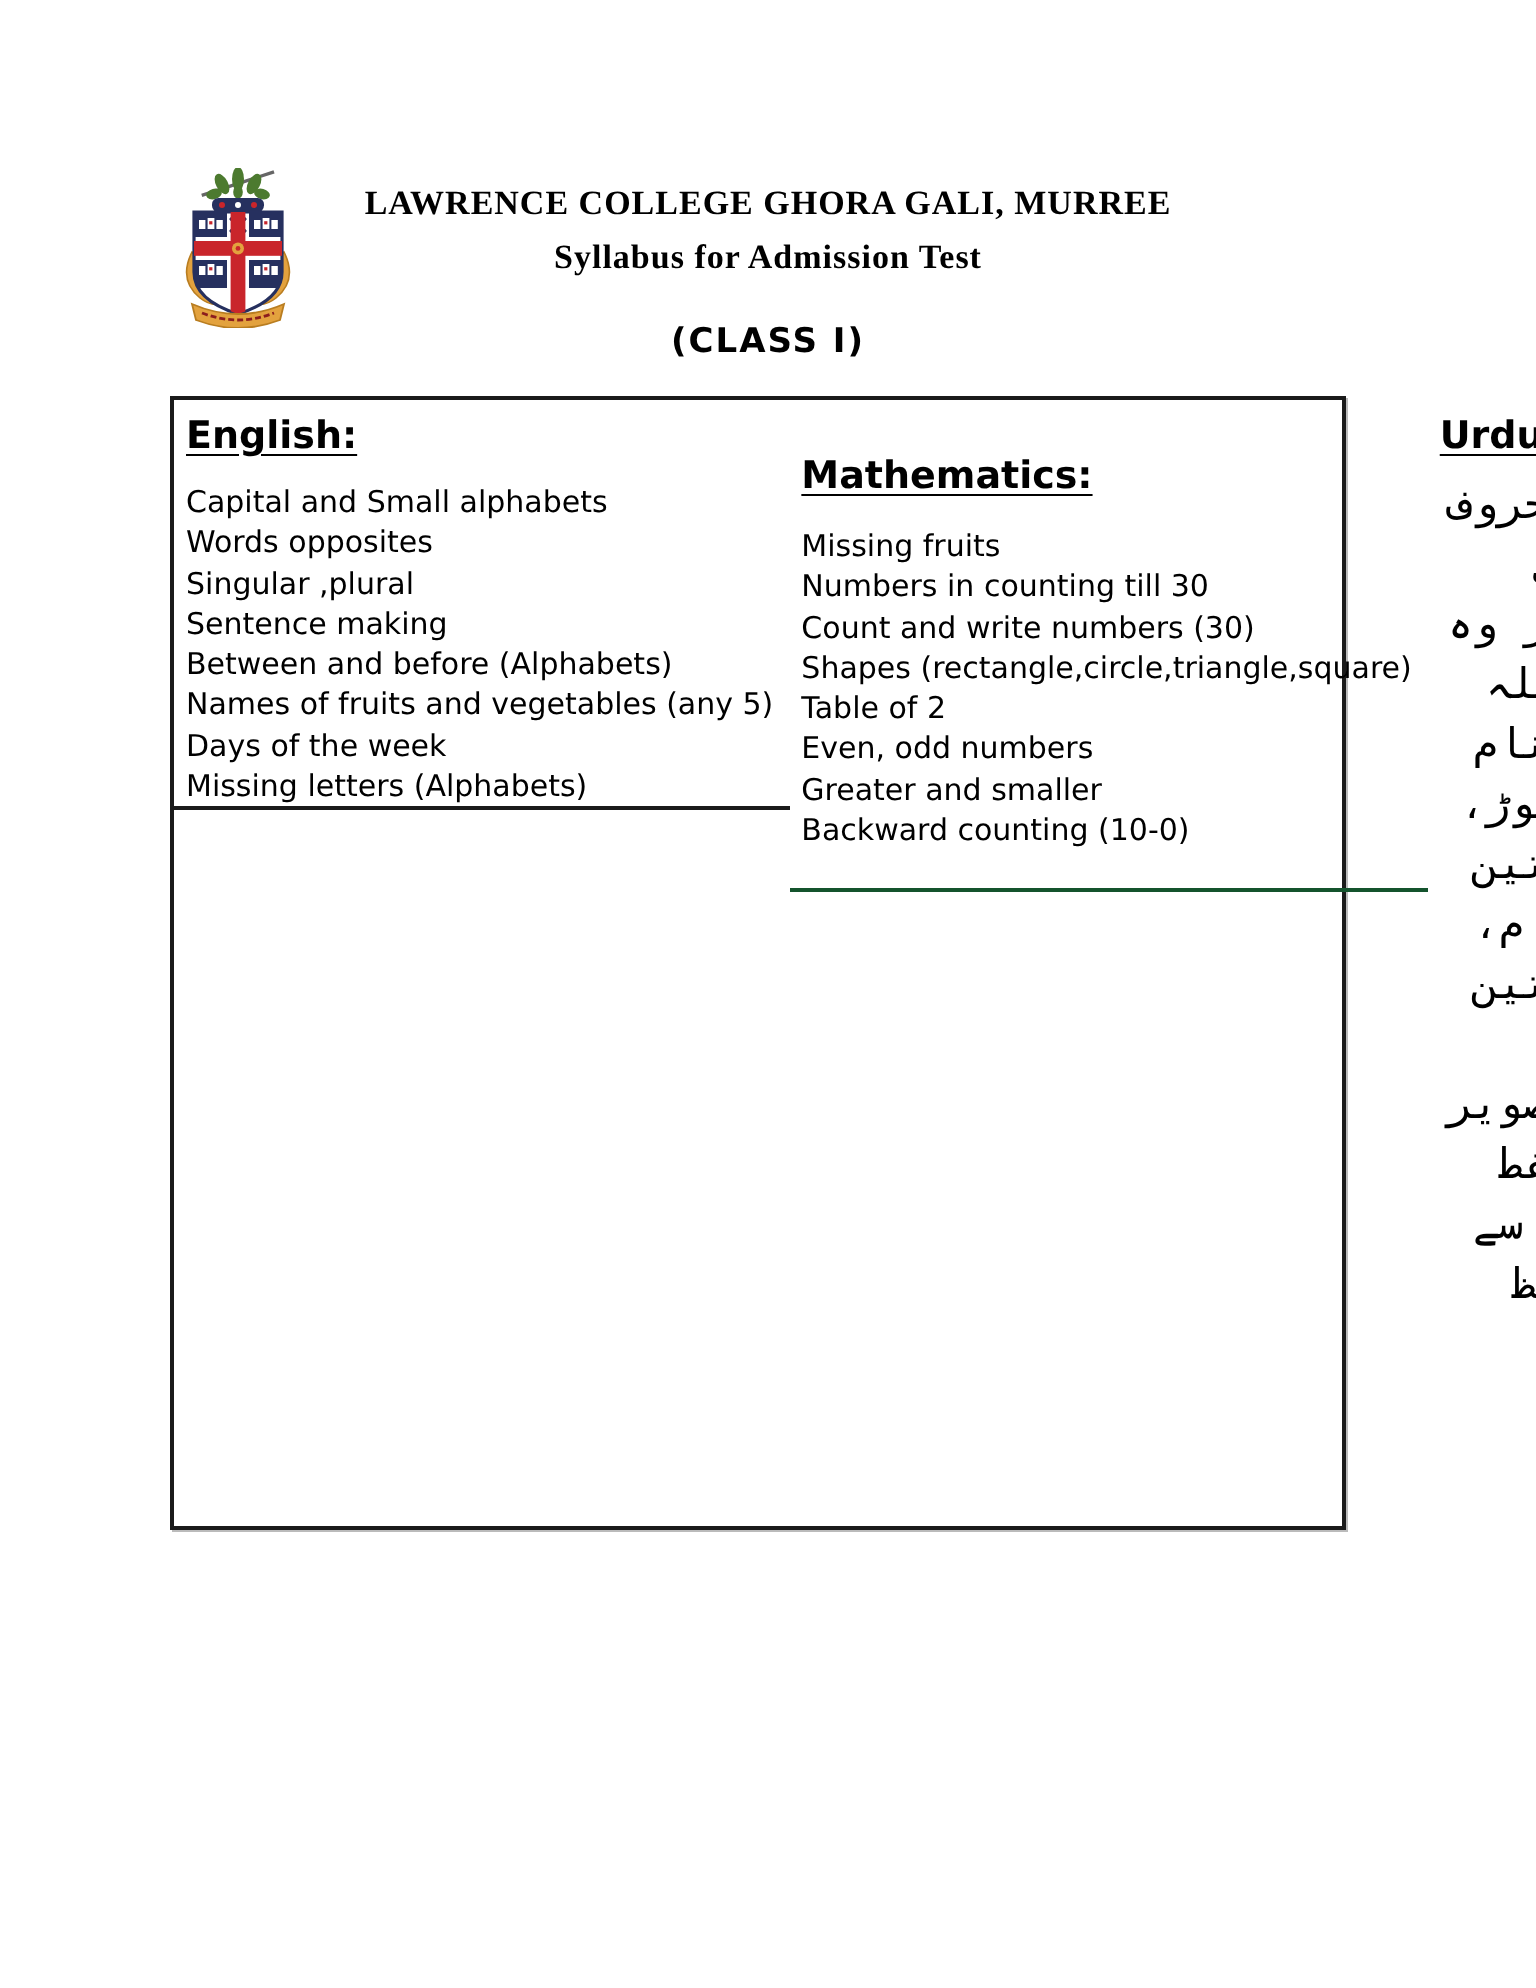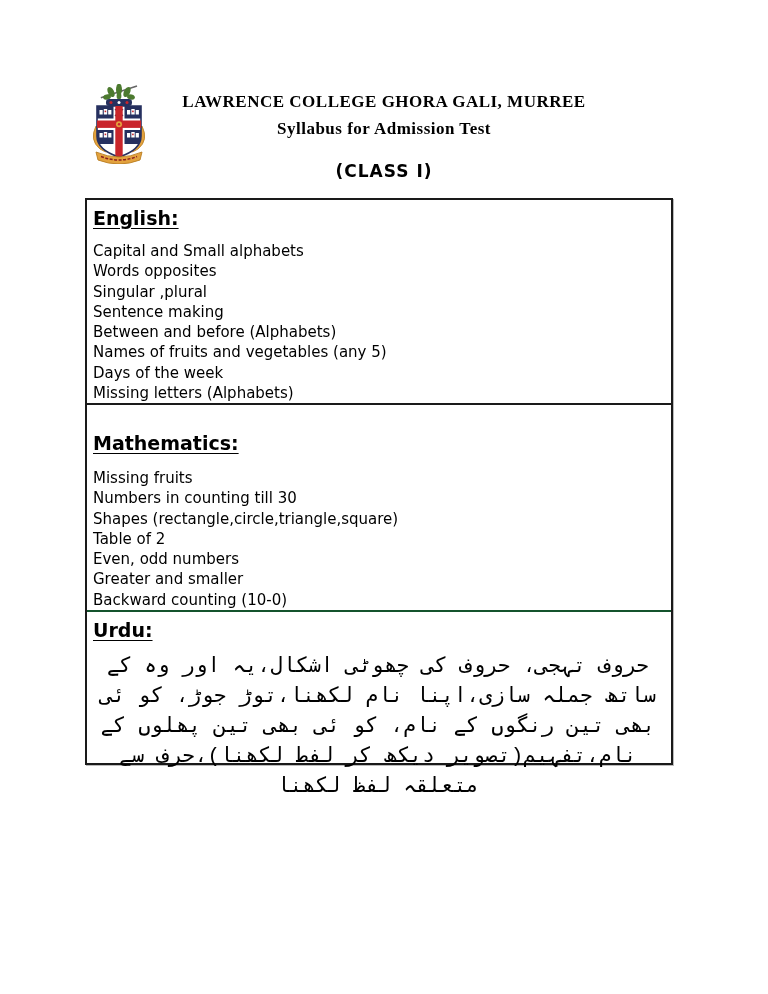--- a/index.html
+++ b/index.html
@@ -38,21 +38,21 @@
   }
 
   
   .syllabus-table {
     position: absolute; left: 85px; top: 198px;
     width: 588px; height: 567px;
     border: 2px solid #1a1a1a;
     box-sizing: border-box;
     box-shadow: 1px 1px 0 #bbb;
     background: #fff;
-    display: flex; flex-direction: column;
+    display: flex; flex-direction: row;
   }
   .sec { box-sizing: border-box; padding: 4px 8px 0 6px; }
   .sec-english { height: 205px; border-bottom: 2px solid #1a1a1a; }
   .sec-math    { height: 226px; border-bottom: 2px solid #14532d; margin-top: 20px; }
   .sec-urdu    { flex: 1; }
 
   .sec-heading {
     display: inline-block;
     margin: 1px 0 0 0;
     font-size: 19px; font-weight: bold;
@@ -171,20 +171,21 @@
         <div class="item">Days of the week</div>
         <div class="item">Missing letters (Alphabets)</div>
       </div>
     </section>
 
     <section class="sec sec-math">
       <h2 class="sec-heading">Mathematics:</h2>
       <div class="item-list">
         <div class="item">Missing fruits</div>
         <div class="item">Numbers in counting till 30</div>
+        <div class="item">Count and write numbers (30)</div>
         <div class="item">Shapes (rectangle,circle,triangle,square)</div>
         <div class="item">Table of 2</div>
         <div class="item">Even, odd numbers</div>
         <div class="item">Greater and smaller</div>
         <div class="item">Backward counting (10-0)</div>
       </div>
     </section>
 
     <section class="sec sec-urdu">
       <h2 class="sec-heading">Urdu:</h2>

